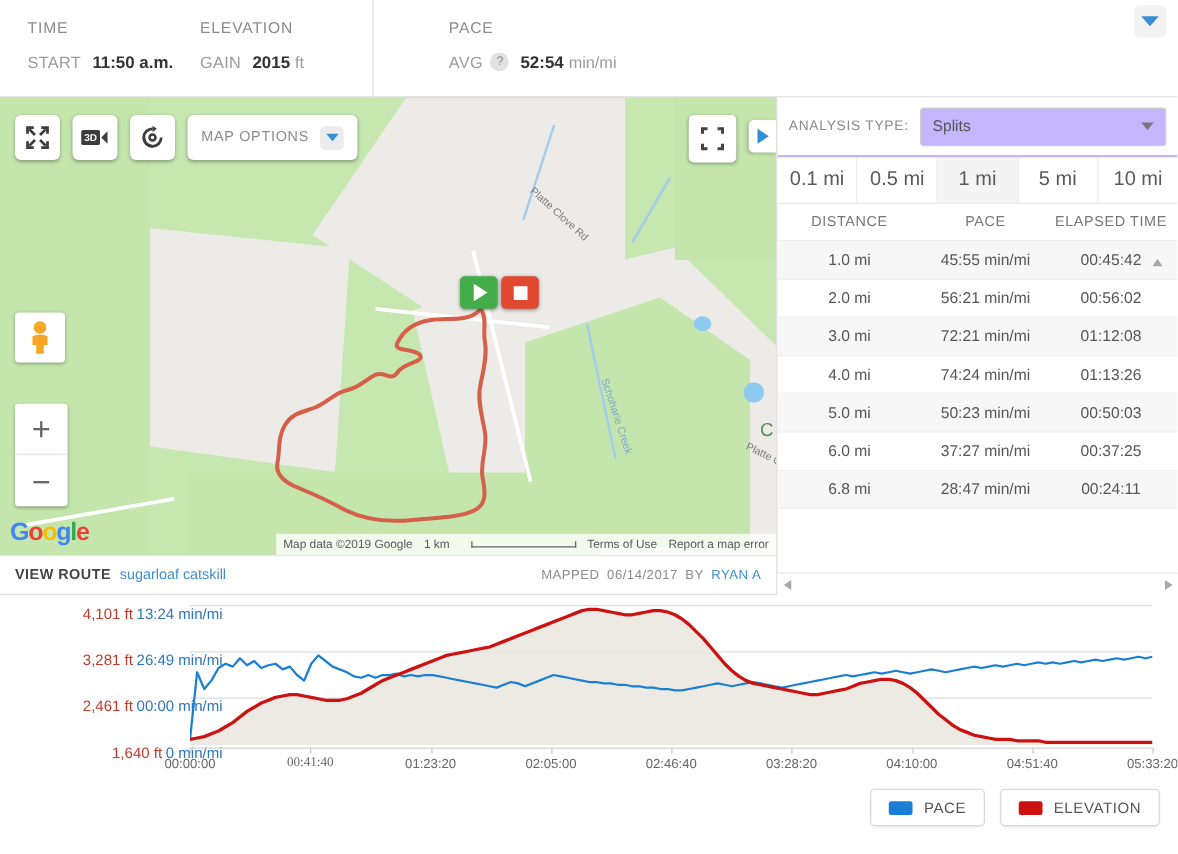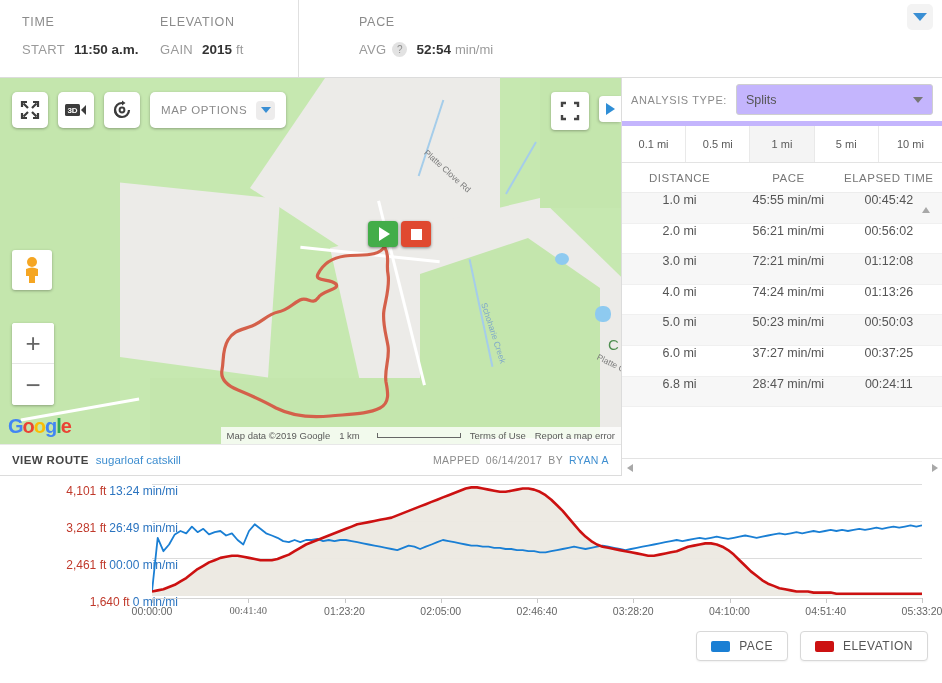--- a/index.html
+++ b/index.html
@@ -152,45 +152,45 @@
   .rb-link { font-size:11.5px; color:#3e8ed0; cursor:pointer;}
   .rb-right { display:flex; align-items:baseline; gap:6px; font-size:10.5px; color:#8b8b8b; letter-spacing:.4px;}
   .rb-user { color:#3e8ed0; cursor:pointer; font-size:10.5px;}
 
   
   .panel {
     position:absolute; left:621px; top:78px; width:321px; height:398px;
     background:#fff; border-left:1px solid #dcdcdc;
   }
   .panel-head { height:48px; display:flex; align-items:center; padding:0 9px; gap:9px;
-     border-bottom:5px solid #c4b5fd;}
+     border-bottom:2px solid #c4b5fd;}
   .ph-label { font-size:11px; color:#8b8b8b; letter-spacing:.6px; white-space:nowrap;}
   .select {
     flex:1; height:31px; border:1px solid #cfcfcf; border-radius:3px; background:#c4b5fd;
     display:flex; align-items:center; justify-content:space-between; padding:0 9px;
     font-size:12.5px; color:#555; cursor:pointer;
   }
   .sel-caret { width:0;height:0;border-left:5px solid transparent;border-right:5px solid transparent;border-top:6px solid #777;}
 
   .tabs { display:flex; height:37px; border-bottom:1px solid #e3e3e3; }
   .tab {
     flex:1; display:flex; align-items:center; justify-content:center;
-    font-size:11px; color:#5a5a5a; border-right:1px solid #e9e9e9; cursor:pointer;
+    font-size:16px; color:#5a5a5a; border-right:1px solid #e9e9e9; cursor:pointer;
     background:#fff;
   }
   .tab.active { background:#f4f4f4; }
   .tab:last-child { border-right:none; }
 
   .tbl-head { display:flex; height:30px; align-items:center; font-size:11.5px;
     color:#777; letter-spacing:.5px; border-bottom:1px solid #ededed;}
   .c-dist { width:36%; text-align:center; }
   .c-pace { width:32%; text-align:center; }
   .c-elap { width:32%; text-align:center; padding-right:4px;}
   .rows { }
-  .row { display:flex; height:30.6px; font-size:12.5px; color:#555;
+  .row { display:flex; height:30.6px; align-items:center; font-size:12.5px; color:#555;
     border-bottom:1px solid #f0f0f0; }
   .row.odd { background:#f7f7f7; }
 
   .vscroll {
     position:absolute; right:10px; top:126px; width:12px; height:280px;
   }
   .vs-arrow { width:12px; height:12px; display:flex; align-items:center; justify-content:center;}
   .vs-up { width:0;height:0;border-left:4px solid transparent;border-right:4px solid transparent;border-bottom:6px solid #a8a8a8;}
   .vs-dn { width:0;height:0;border-left:4px solid transparent;border-right:4px solid transparent;border-top:6px solid #a8a8a8;}
   .hscroll {

